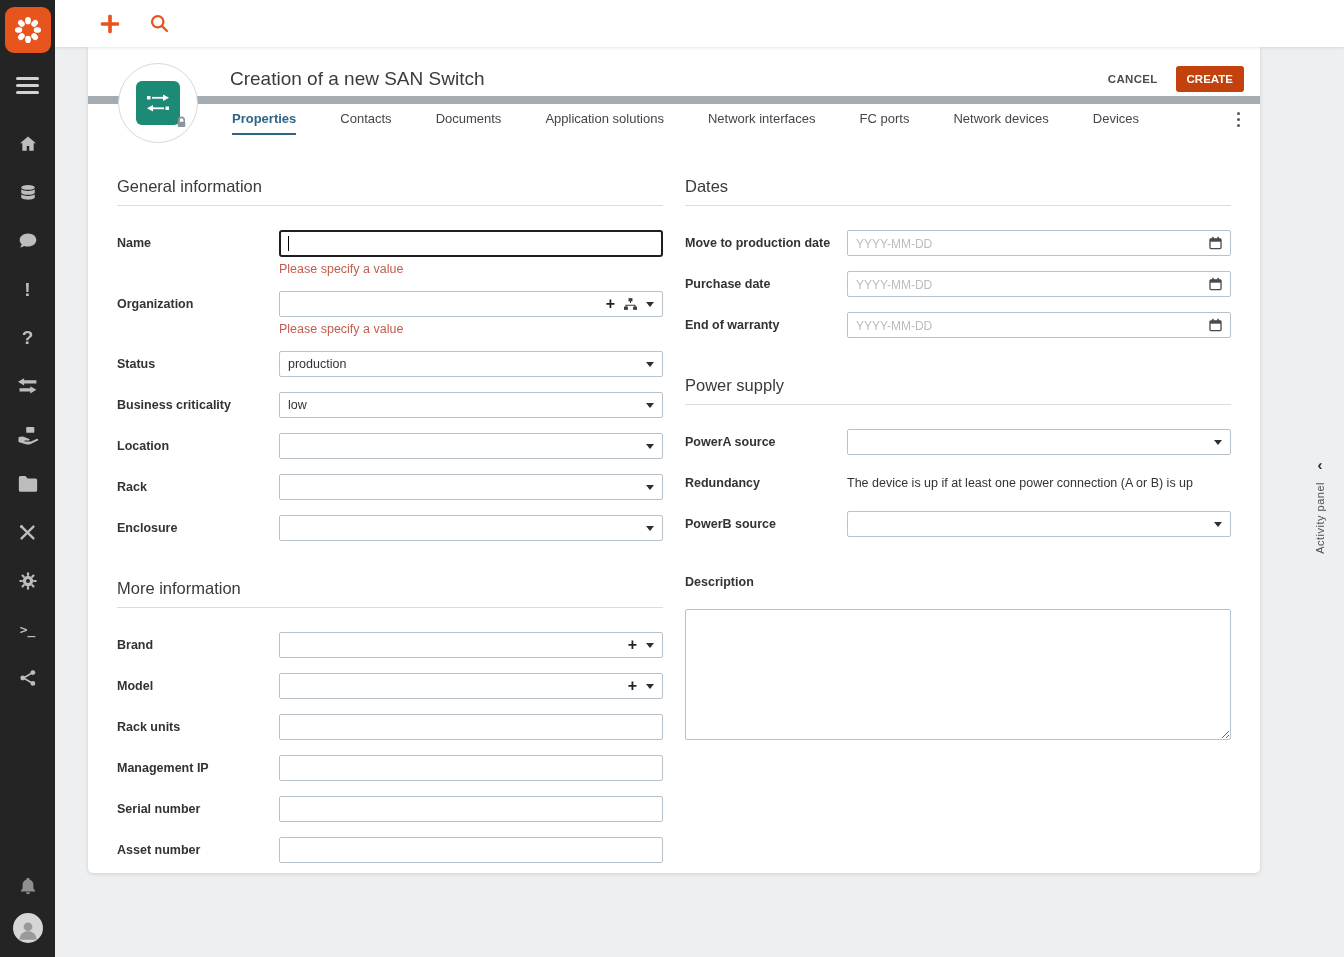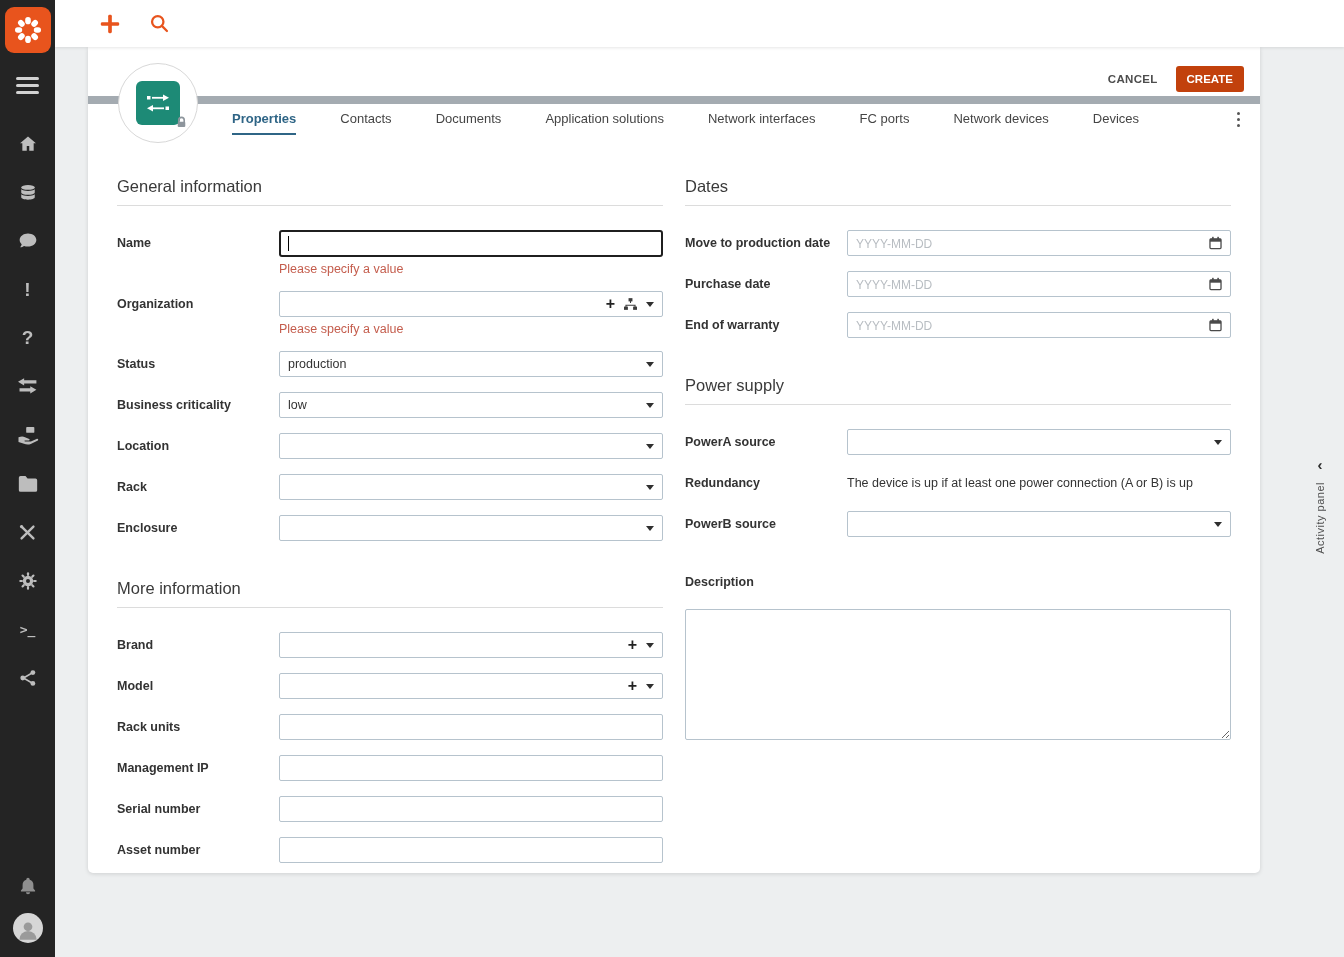--- a/index.html
+++ b/index.html
@@ -245,20 +245,21 @@
           </div>
           <span class="obj-lock">
             <svg width="13" height="13" viewBox="0 0 24 24">
               <path d="M7 11V7.5a5 5 0 0 1 10 0V11" fill="none" stroke="#8d959c" stroke-width="3"></path>
               <rect x="5" y="10.5" width="14" height="10" rx="2" fill="#8d959c"></rect>
             </svg>
           </span>
         </div>
 
         <div class="card-top">
+          <h1 class="page-title">Creation of a new SAN Switch</h1>
           <div class="header-actions">
             <button class="btn-cancel">CANCEL</button>
             <button class="btn-create">CREATE</button>
           </div>
         </div>
 
         <div class="ribbon"></div>
 
         <div class="tabs">
           <span class="tab active">Properties</span>

